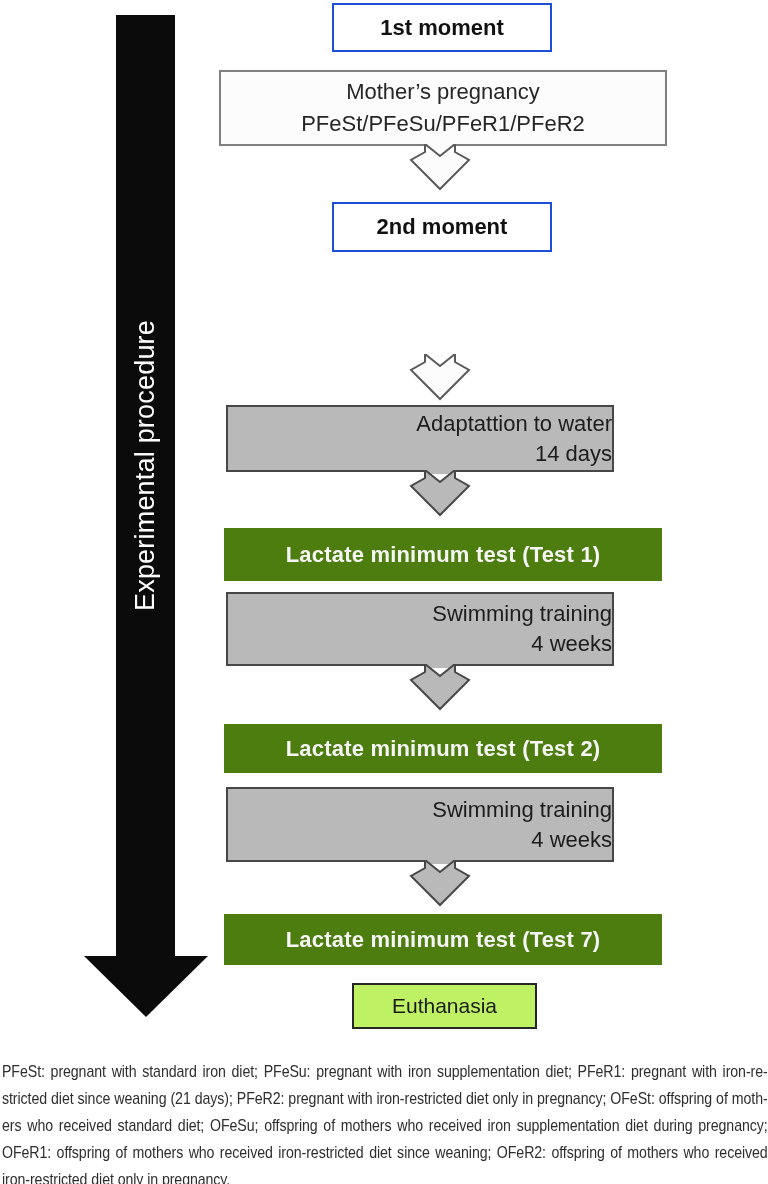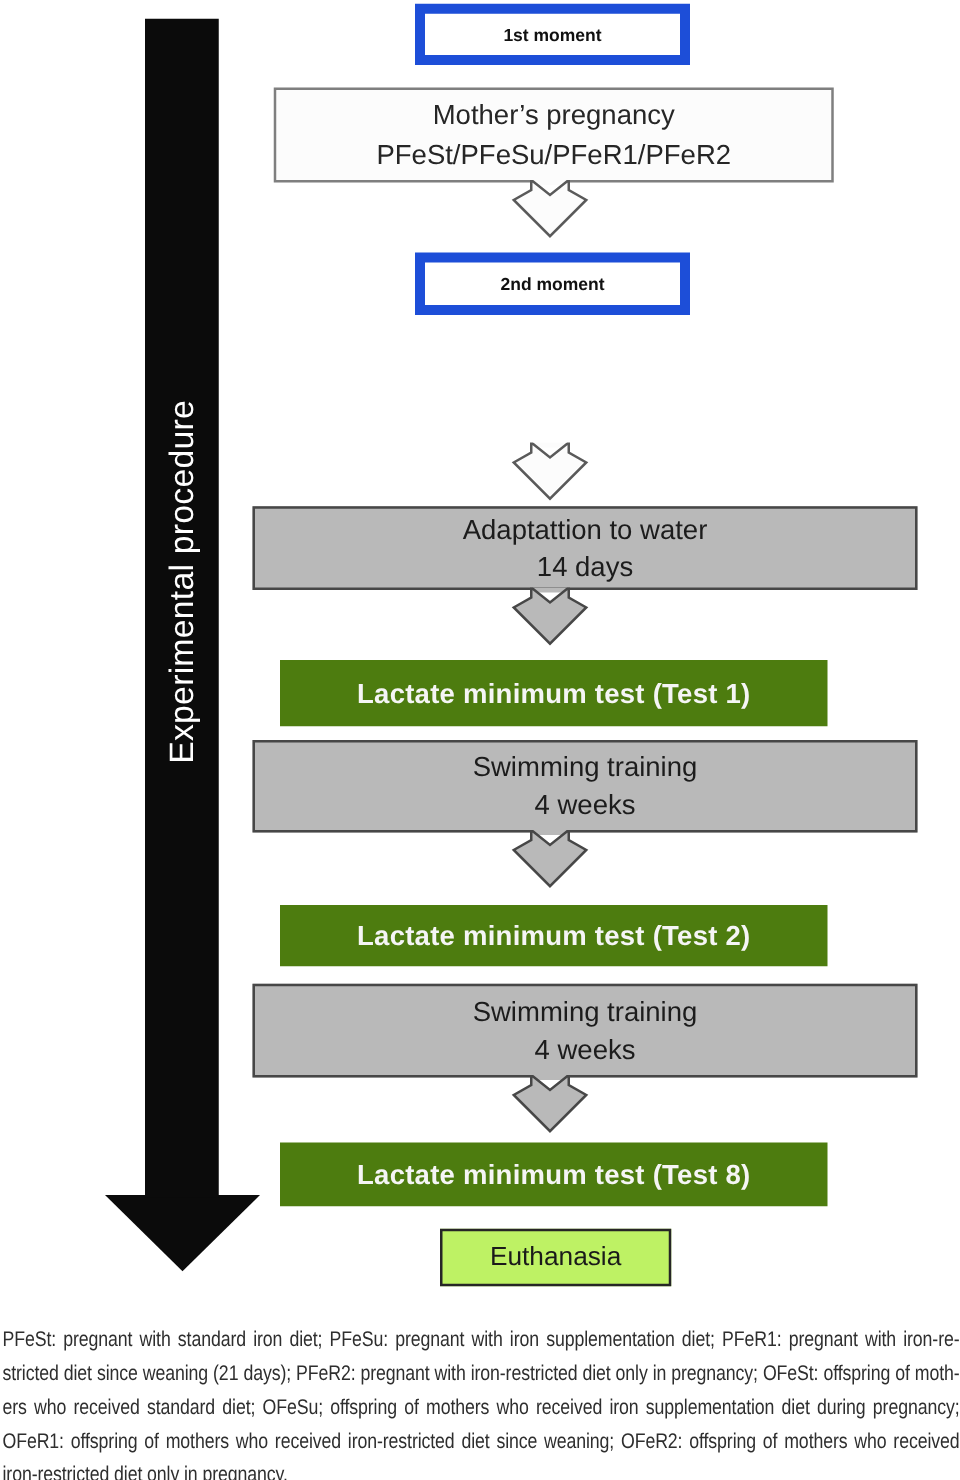--- a/index.html
+++ b/index.html
@@ -41,42 +41,43 @@
   
   .node {
     position: absolute;
     display: flex; flex-direction: column;
     align-items: center; justify-content: center;
     text-align: center;
   }
   .moment {
     left: 332px; width: 220px; height: 50px;
     background: #ffffff;
-    border: 8px solid #1d4ed8;
-    font-weight: 700; font-size: 14px; color: #111111;
+    border: 2px solid #1d4ed8;
+    font-weight: 700; font-size: 22px; color: #111111;
   }
   .moment1 { top: 3px; height: 49px; }
   .moment2 { top: 202px; height: 50px; }
 
   .whitebox {
     left: 219px; width: 448px;
     background: #fcfcfc;
     border: 2px solid #7f7f7f;
     font-size: 22px; color: #262626;
     line-height: 32px;
   }
   .mother { top: 70px; height: 76px; }
   .birth  { top: 275px; height: 81px; }
 
   .graybox {
-    left: 202px; width: 532px;
+    left: 226px; width: 388px;
     background: #b9b9b9;
     border: 2px solid #474747;
     font-size: 22px; color: #1c1c1c;
     line-height: 30px;
+    align-items: flex-end;
   }
   .adapt { top: 405px; height: 67px; }
   .swim1 { top: 592px; height: 74px; }
   .swim2 { top: 787px; height: 75px; }
 
   .blackbox {
     left: 224px; width: 438px;
     background: #4d7c0f;
     color: #f5f5f5;
     font-weight: 700; font-size: 22px;
@@ -205,21 +206,21 @@
     <span>Swimming training</span>
     <span>4 weeks</span>
   </div>
 
   <svg class="flow-arrow arrow-gray aE" viewBox="0 0 64 47" aria-hidden="true">
     <rect x="16" y="0" width="32" height="4"></rect>
     <path d="M 17 0 L 17 8 L 3 16 L 32 45 L 61 16 L 47 8 L 47 0 L 32 12 Z"></path>
   </svg>
 
   <div class="node blackbox test3">
-    <span>Lactate minimum test (Test 8)</span>
+    <span>Lactate minimum test (Test 7)</span>
   </div>
 
   <div class="node euth">
     <span>Euthanasia</span>
   </div>
 
   <div class="caption">
     <div class="cap-line">PFeSt: pregnant with standard iron diet; PFeSu: pregnant with iron supplementation diet; PFeR1: pregnant with iron-re-</div>
     <div class="cap-line">stricted diet since weaning (21 days); PFeR2: pregnant with iron-restricted diet only in pregnancy; OFeSt: offspring of moth-</div>
     <div class="cap-line">ers who received standard diet; OFeSu; offspring of mothers who received iron supplementation diet during pregnancy;</div>

